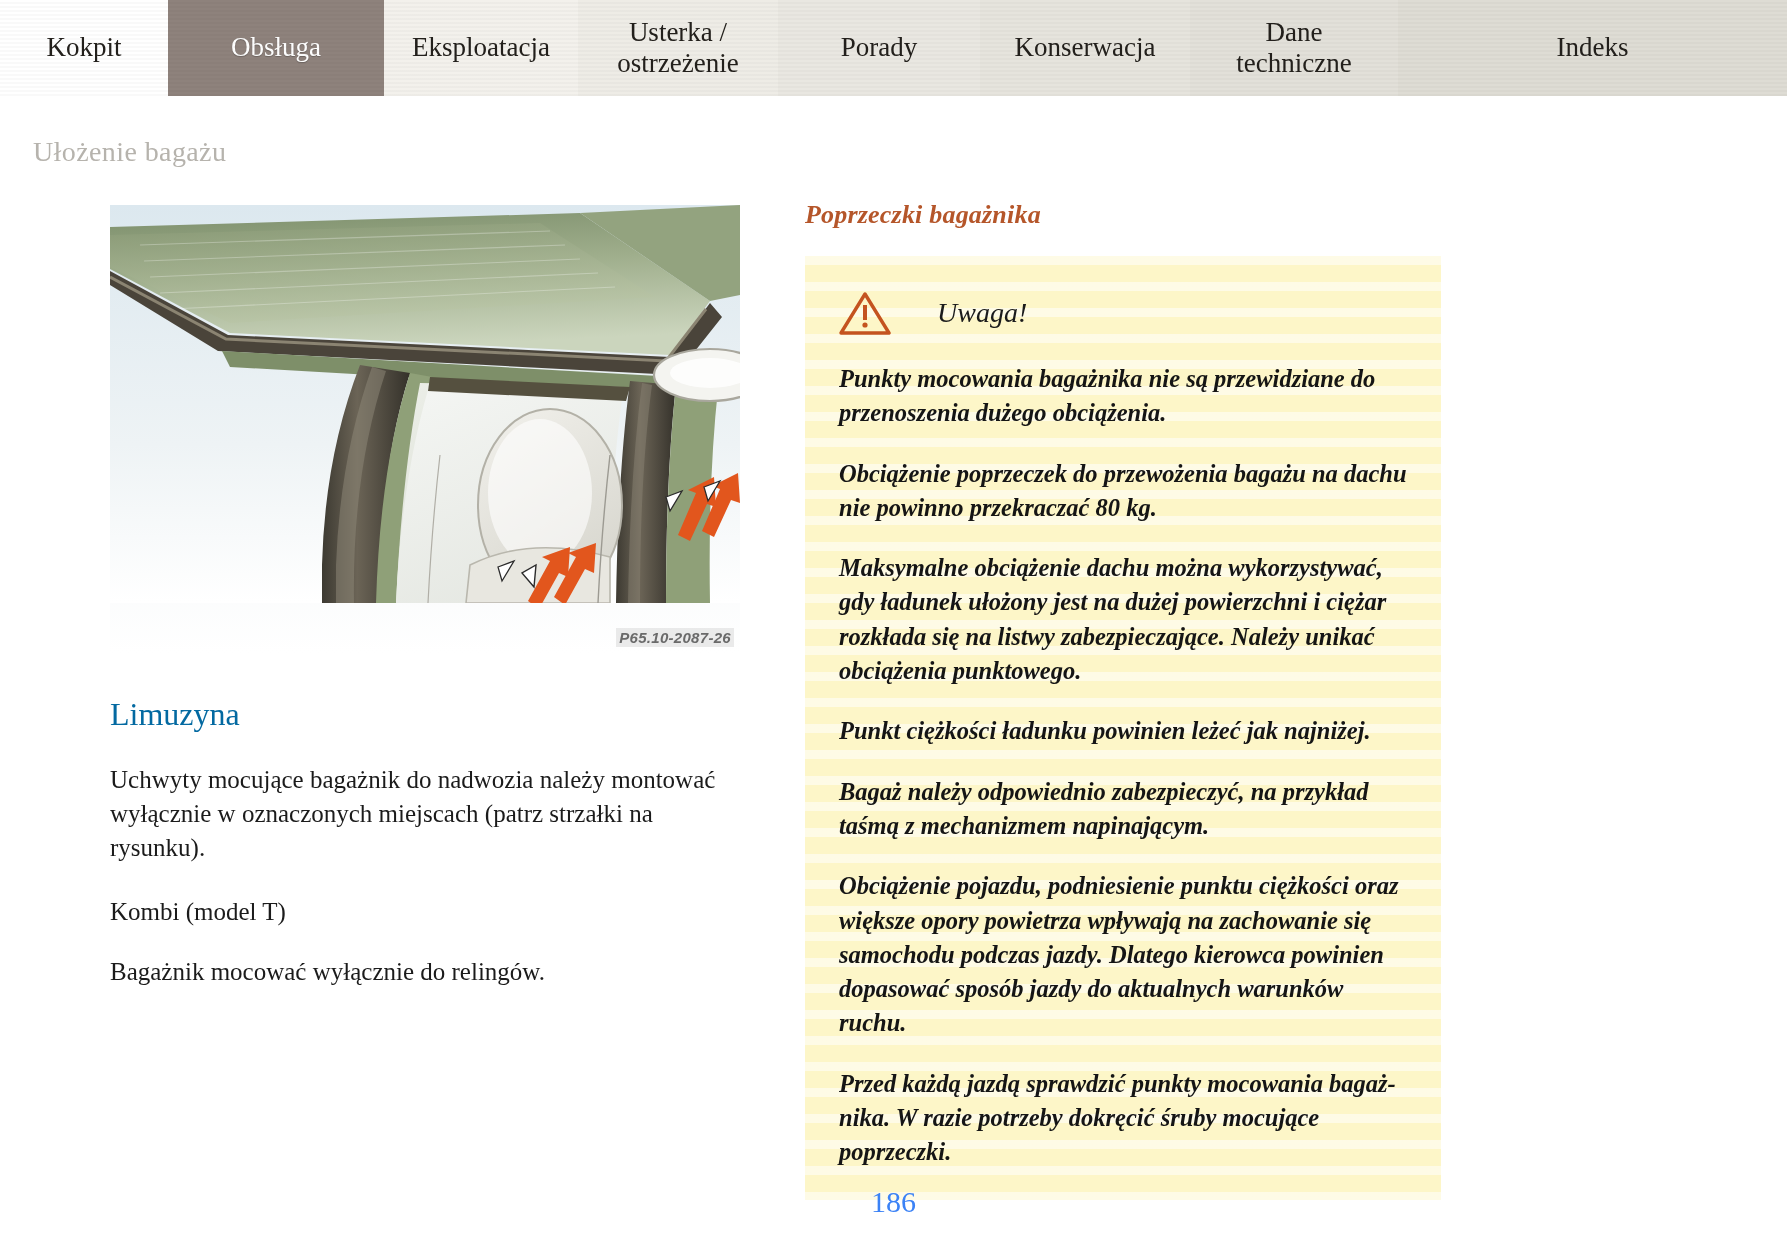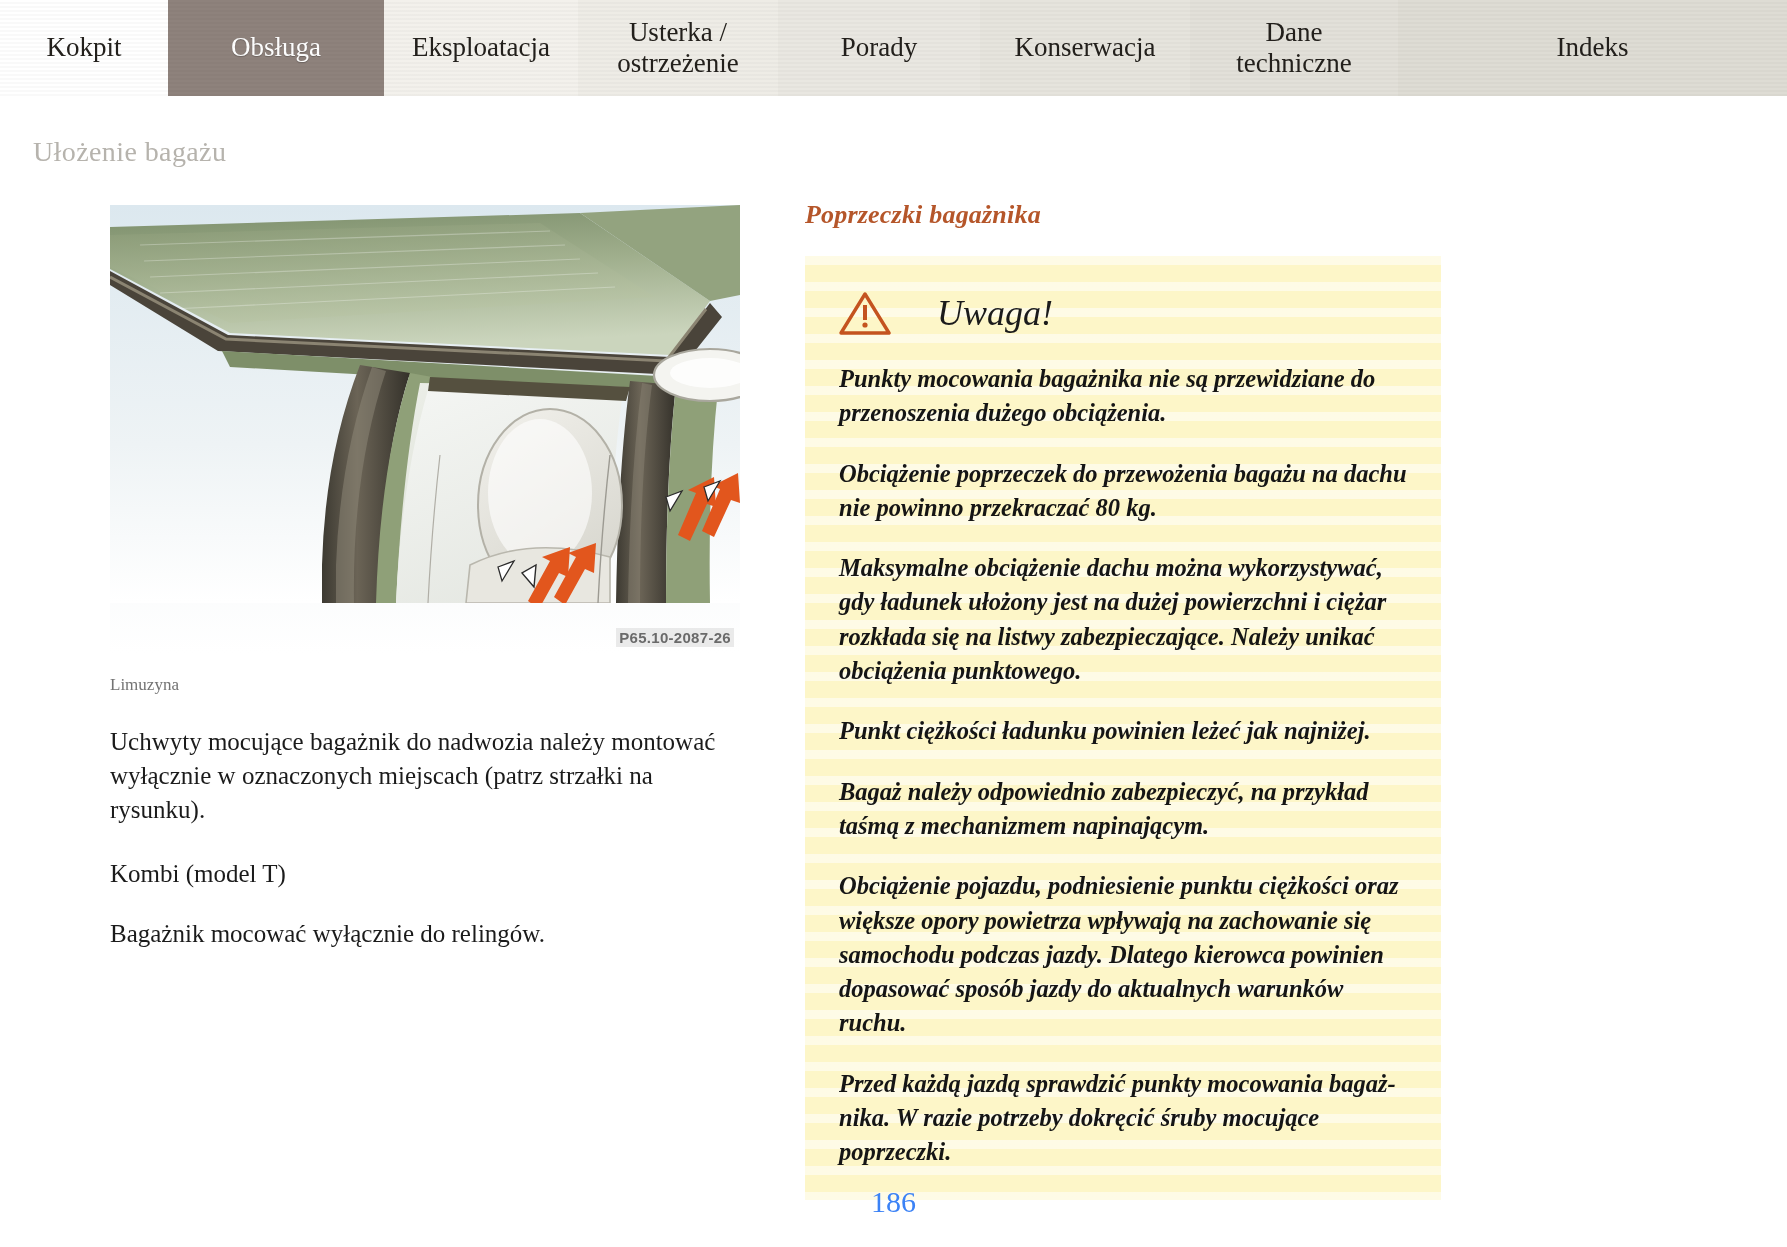--- a/index.html
+++ b/index.html
@@ -65,32 +65,33 @@
   }
 
   
   .left-col{position:absolute;left:110px;top:205px;width:632px;}
 
   .figure{
     position:relative;width:630px;height:448px;
     overflow:hidden;
     background:linear-gradient(180deg,#e7eef2 0%,#f2f5f6 55%,#ffffff 100%);
     border:0;
+    font-style:italic;
   }
   .figure svg{display:block;width:630px;height:398px;}
   .fig-code{
     position:absolute;right:6px;bottom:6px;
     font-family:"Liberation Sans", sans-serif;
     font-size:15px;font-weight:bold;color:#6a6a6a;
     background:rgba(216,216,216,.55);
     padding:1px 3px;letter-spacing:.3px;
   }
 
   .cap{
-    font-size:17px;color:#737373;margin-top:22px;
+    font-size:32px;color:#0369a1;margin-top:43px;
     font-family:"Liberation Serif", serif;
   }
   .para{
     font-size:25px;color:#1b1b1b;line-height:1.36;
     margin-top:30px;
     font-family:"Liberation Serif", serif;
   }
   .para.tight{margin-top:26px;}
 
   
@@ -113,21 +114,21 @@
     background:repeating-linear-gradient(180deg,
        rgba(255,255,255,.55) 0px, rgba(255,255,255,.55) 9px,
        rgba(253,246,200,0) 9px, rgba(253,246,200,0) 26px);
   }
   .warn-head{
     display:flex;align-items:center;gap:46px;
     margin-bottom:26px;position:relative;z-index:2;
   }
   .warn-head .tri{width:52px;height:46px;flex:0 0 auto;}
   .warn-head .uw{
-    font-size:36px;color:#1b1b1b;
+    font-size:28px;color:#1b1b1b;
     font-family:"Liberation Serif", serif;
   }
   .wp{
     position:relative;z-index:2;
     font-size:24.5px;font-weight:bold;color:#151515;
     line-height:1.40;
     margin:0 0 26px 0;
     font-family:"Liberation Serif", serif;
   }
   .wp:last-child{margin-bottom:0;}

